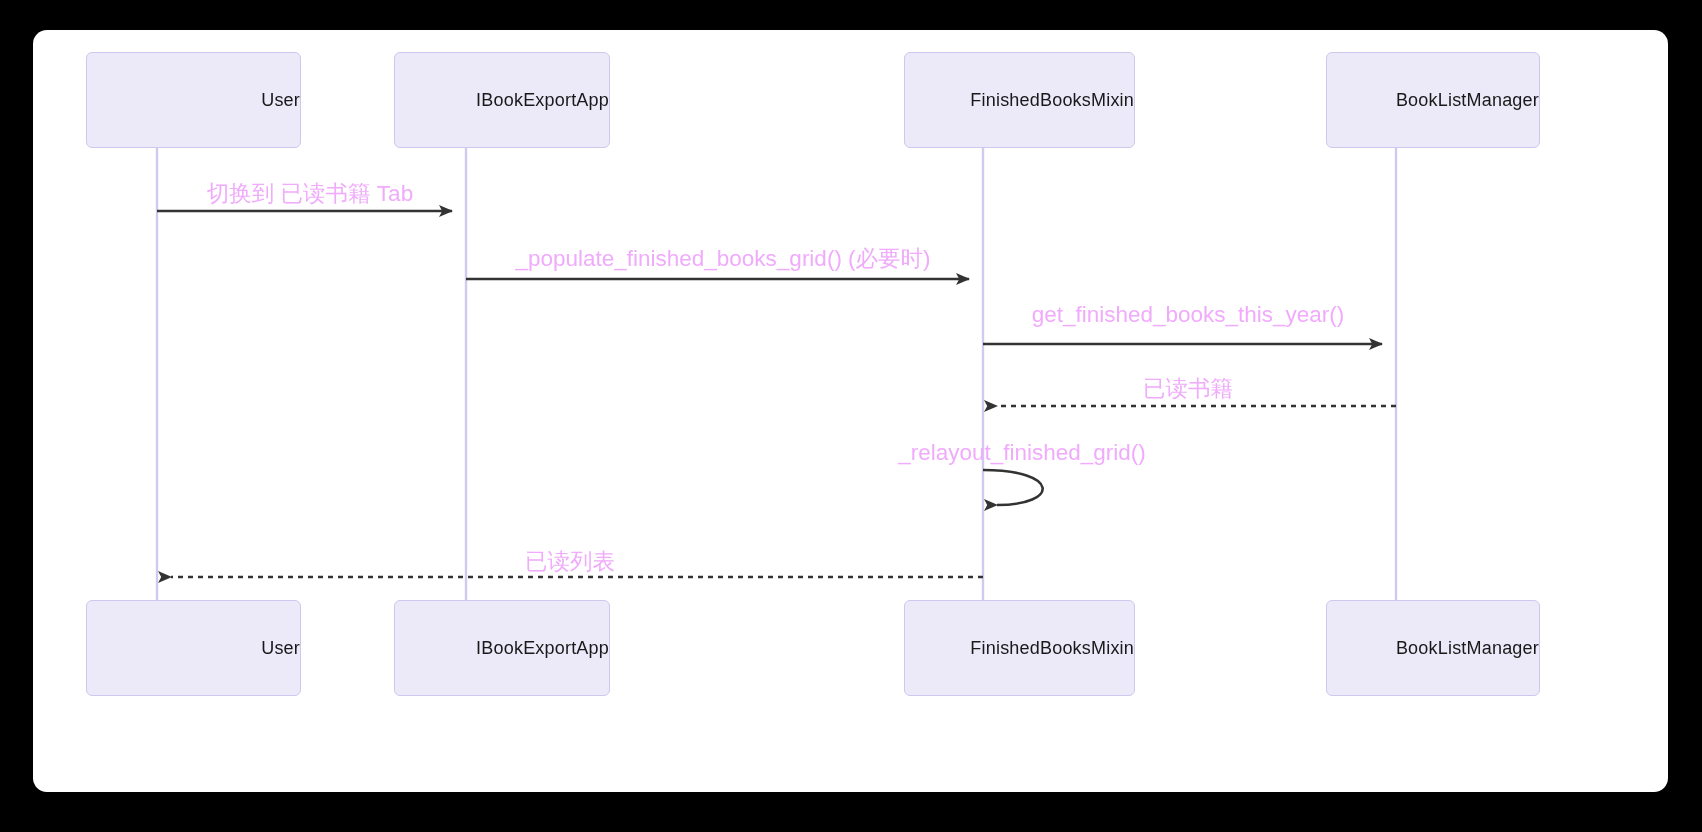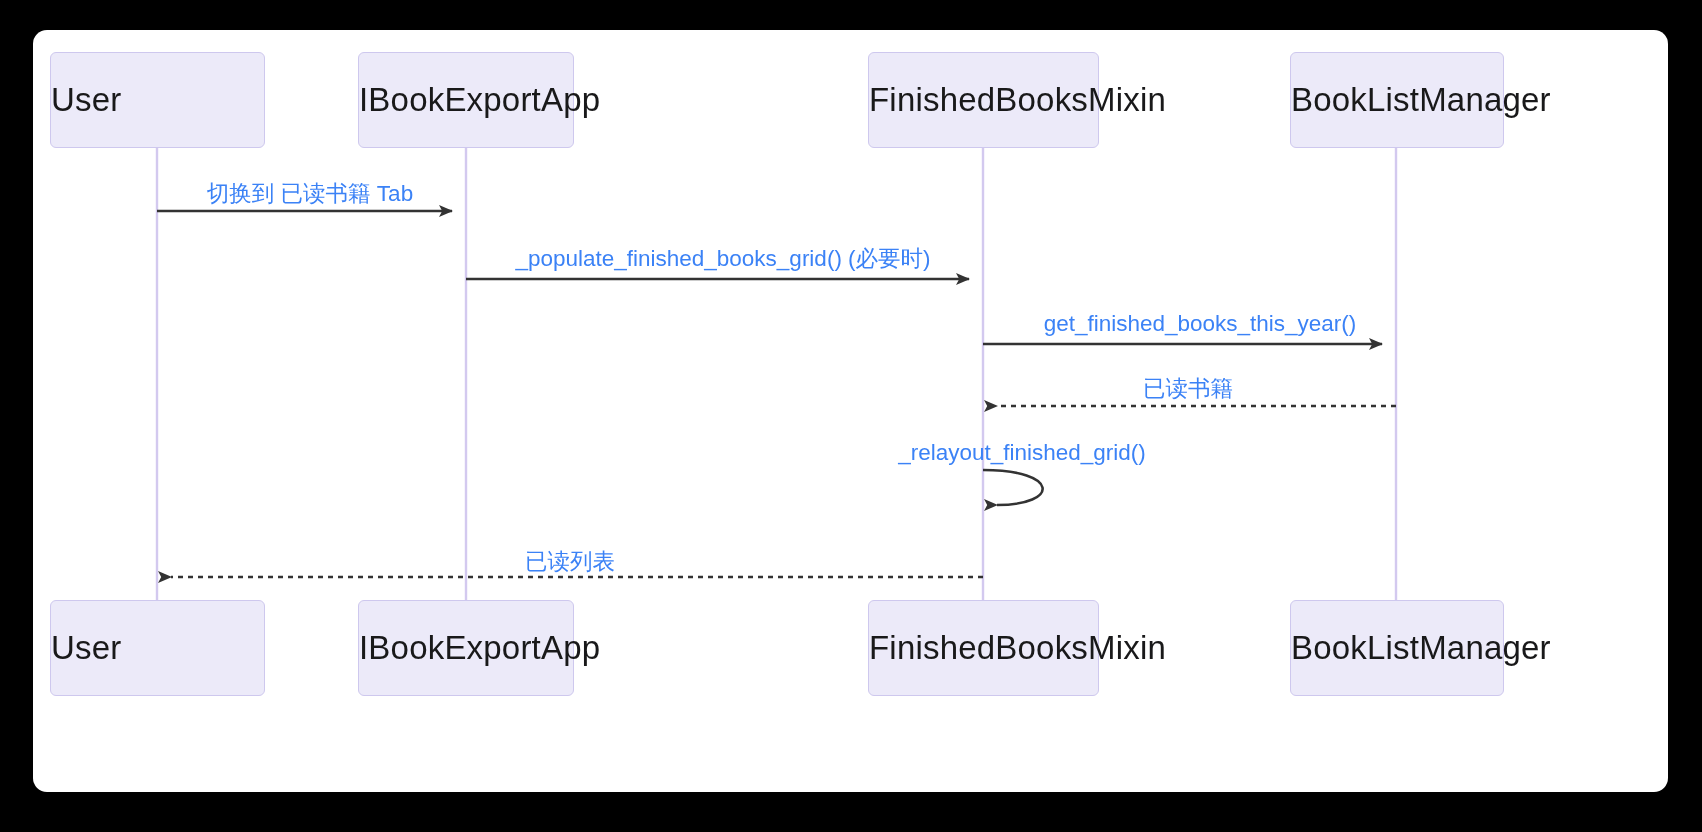--- a/index.html
+++ b/index.html
@@ -46,32 +46,33 @@
 
   
   .participant-box {
     position: absolute;
     box-sizing: border-box;
     background: #ECEAF9;
     border: 1.6px solid #CEC8EE;
     border-radius: 6px;
     display: flex;
     align-items: center;
-    justify-content: flex-start;
+    justify-content: flex-end;
     color: #19191a;
-    font-size: 33px;
+    font-size: 18px;
     font-weight: 400;
     letter-spacing: 0.2px;
     white-space: nowrap;
+    margin-left: 36px;
   }
 
   
   .msg-label {
     position: absolute;
-    color: #3b82f6;
+    color: #f0abfc;
     font-size: 22.5px;
     white-space: nowrap;
     transform: translateX(-50%);
     text-align: center;
   }
 
   .cjk {
     font-family: "Liberation Sans", "DejaVu Sans", sans-serif;
   }
 </style>
@@ -148,21 +149,21 @@
   </div>
 
   <div class="participant-box" style="left:1290px; top:600px; width:214px; height:96px;">
     <span>BookListManager</span>
   </div>
 
   <div class="msg-label cjk" style="left:310px; top:178px;">切换到 已读书籍 Tab</div>
 
   <div class="msg-label" style="left:723px; top:243px;">_populate_finished_books_grid() (必要时)</div>
 
-  <div class="msg-label" style="left:1188px; top:311px;margin-left:12px;">get_finished_books_this_year()</div>
+  <div class="msg-label" style="left:1188px; top:302px;">get_finished_books_this_year()</div>
 
   <div class="msg-label cjk" style="left:1188px; top:373px;">已读书籍</div>
 
   <div class="msg-label" style="left:1022px; top:440px;">_relayout_finished_grid()</div>
 
   <div class="msg-label cjk" style="left:570px; top:546px;">已读列表</div>
 
 </div>
 
 </body></html>

